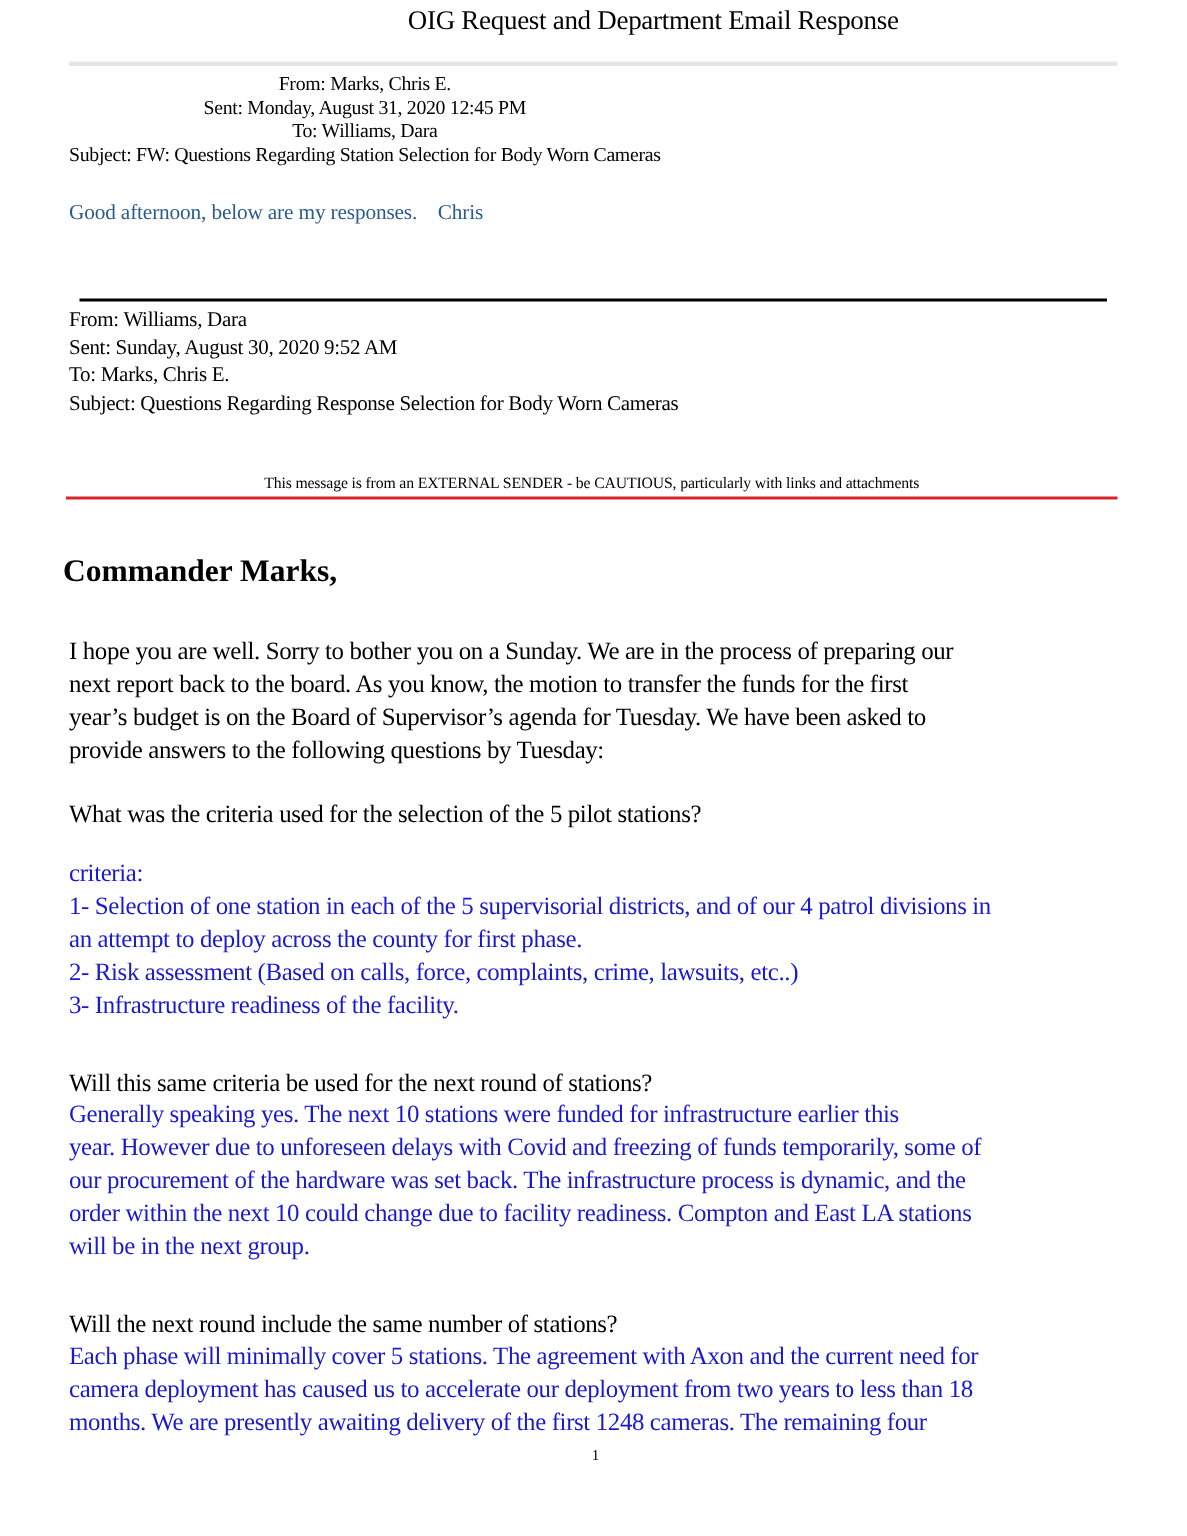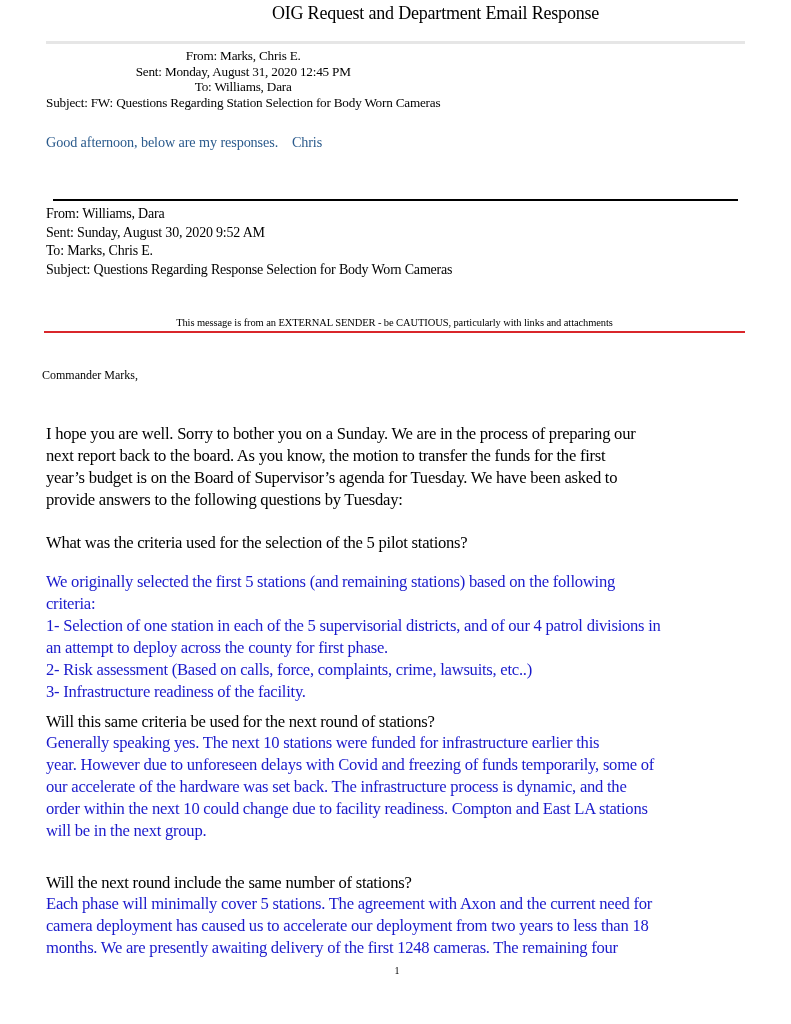--- a/index.html
+++ b/index.html
@@ -18,21 +18,21 @@
     .hdr div { white-space: nowrap; }
     .hdr1 { top: 48px; text-align: center; }
     .greeting { top: 134px; left: 46px; font-size: 14.2px; color: #2a5a8c; white-space: pre; letter-spacing: -0.1px; }
     .rule-black { top: 199px; left: 53px; width: 685px; height: 2px; background: #000; }
     .hdr2 { top: 205px; font-size: 14px; line-height: 18.5px; }
     .external {
       top: 317px; left: 44px; width: 701px; text-align: center;
       font-size: 10.5px; letter-spacing: -0.1px;
     }
     .rule-red { top: 331px; left: 44px; width: 701px; height: 2px; background: #d9262b; }
-    .salutation { top: 368px; left: 42px; font-size: 12px; }
+    .salutation { top: 368px; left: 42px; font-size: 21px; font-weight: bold; }
     .body { left: 46px; width: 720px; font-size: 16.6px; line-height: 22px; letter-spacing: -0.25px; }
     .para1 { top: 423px; }
     .para1 div, .blue-block div, .q div { white-space: nowrap; }
     .q { color: #000; }
     .blue { color: #1a1acc; }
     .q1 { top: 532px; }
     .a1 { top: 571px; }
     .q2 { top: 711px; }
     .a2 { top: 732px; }
     .q3 { top: 872px; }
@@ -73,35 +73,34 @@
   <div>I hope you are well. Sorry to bother you on a Sunday. We are in the process of preparing our</div>
   <div>next report back to the board. As you know, the motion to transfer the funds for the first</div>
   <div>year’s budget is on the Board of Supervisor’s agenda for Tuesday. We have been asked to</div>
   <div>provide answers to the following questions by Tuesday:</div>
 </div>
 
 <div class="abs body q q1">
   <div>What was the criteria used for the selection of the 5 pilot stations?</div>
 </div>
 <div class="abs body blue blue-block a1">
-  <div>We originally selected the first 5 stations (and remaining stations) based on the following</div>
   <div>criteria:</div>
   <div>1- Selection of one station in each of the 5 supervisorial districts, and of our 4 patrol divisions in</div>
   <div>an attempt to deploy across the county for first phase.</div>
   <div>2- Risk assessment (Based on calls, force, complaints, crime, lawsuits, etc..)</div>
   <div>3- Infrastructure readiness of the facility.</div>
 </div>
 
 <div class="abs body q q2">
   <div>Will this same criteria be used for the next round of stations?</div>
 </div>
 <div class="abs body blue blue-block a2">
   <div>Generally speaking yes. The next 10 stations were funded for infrastructure earlier this</div>
   <div>year. However due to unforeseen delays with Covid and freezing of funds temporarily, some of</div>
-  <div>our accelerate of the hardware was set back.  The infrastructure process is dynamic, and the</div>
+  <div>our procurement of the hardware was set back.  The infrastructure process is dynamic, and the</div>
   <div>order within the next 10 could change due to facility readiness.  Compton and East LA stations</div>
   <div>will be in the next group.</div>
 </div>
 
 <div class="abs body q q3">
   <div>Will the next round include the same number of stations?</div>
 </div>
 <div class="abs body blue blue-block a3">
   <div>Each phase will minimally cover 5 stations. The agreement with Axon and the current need for</div>
   <div>camera deployment has caused us to accelerate our deployment from two years to less than 18</div>

